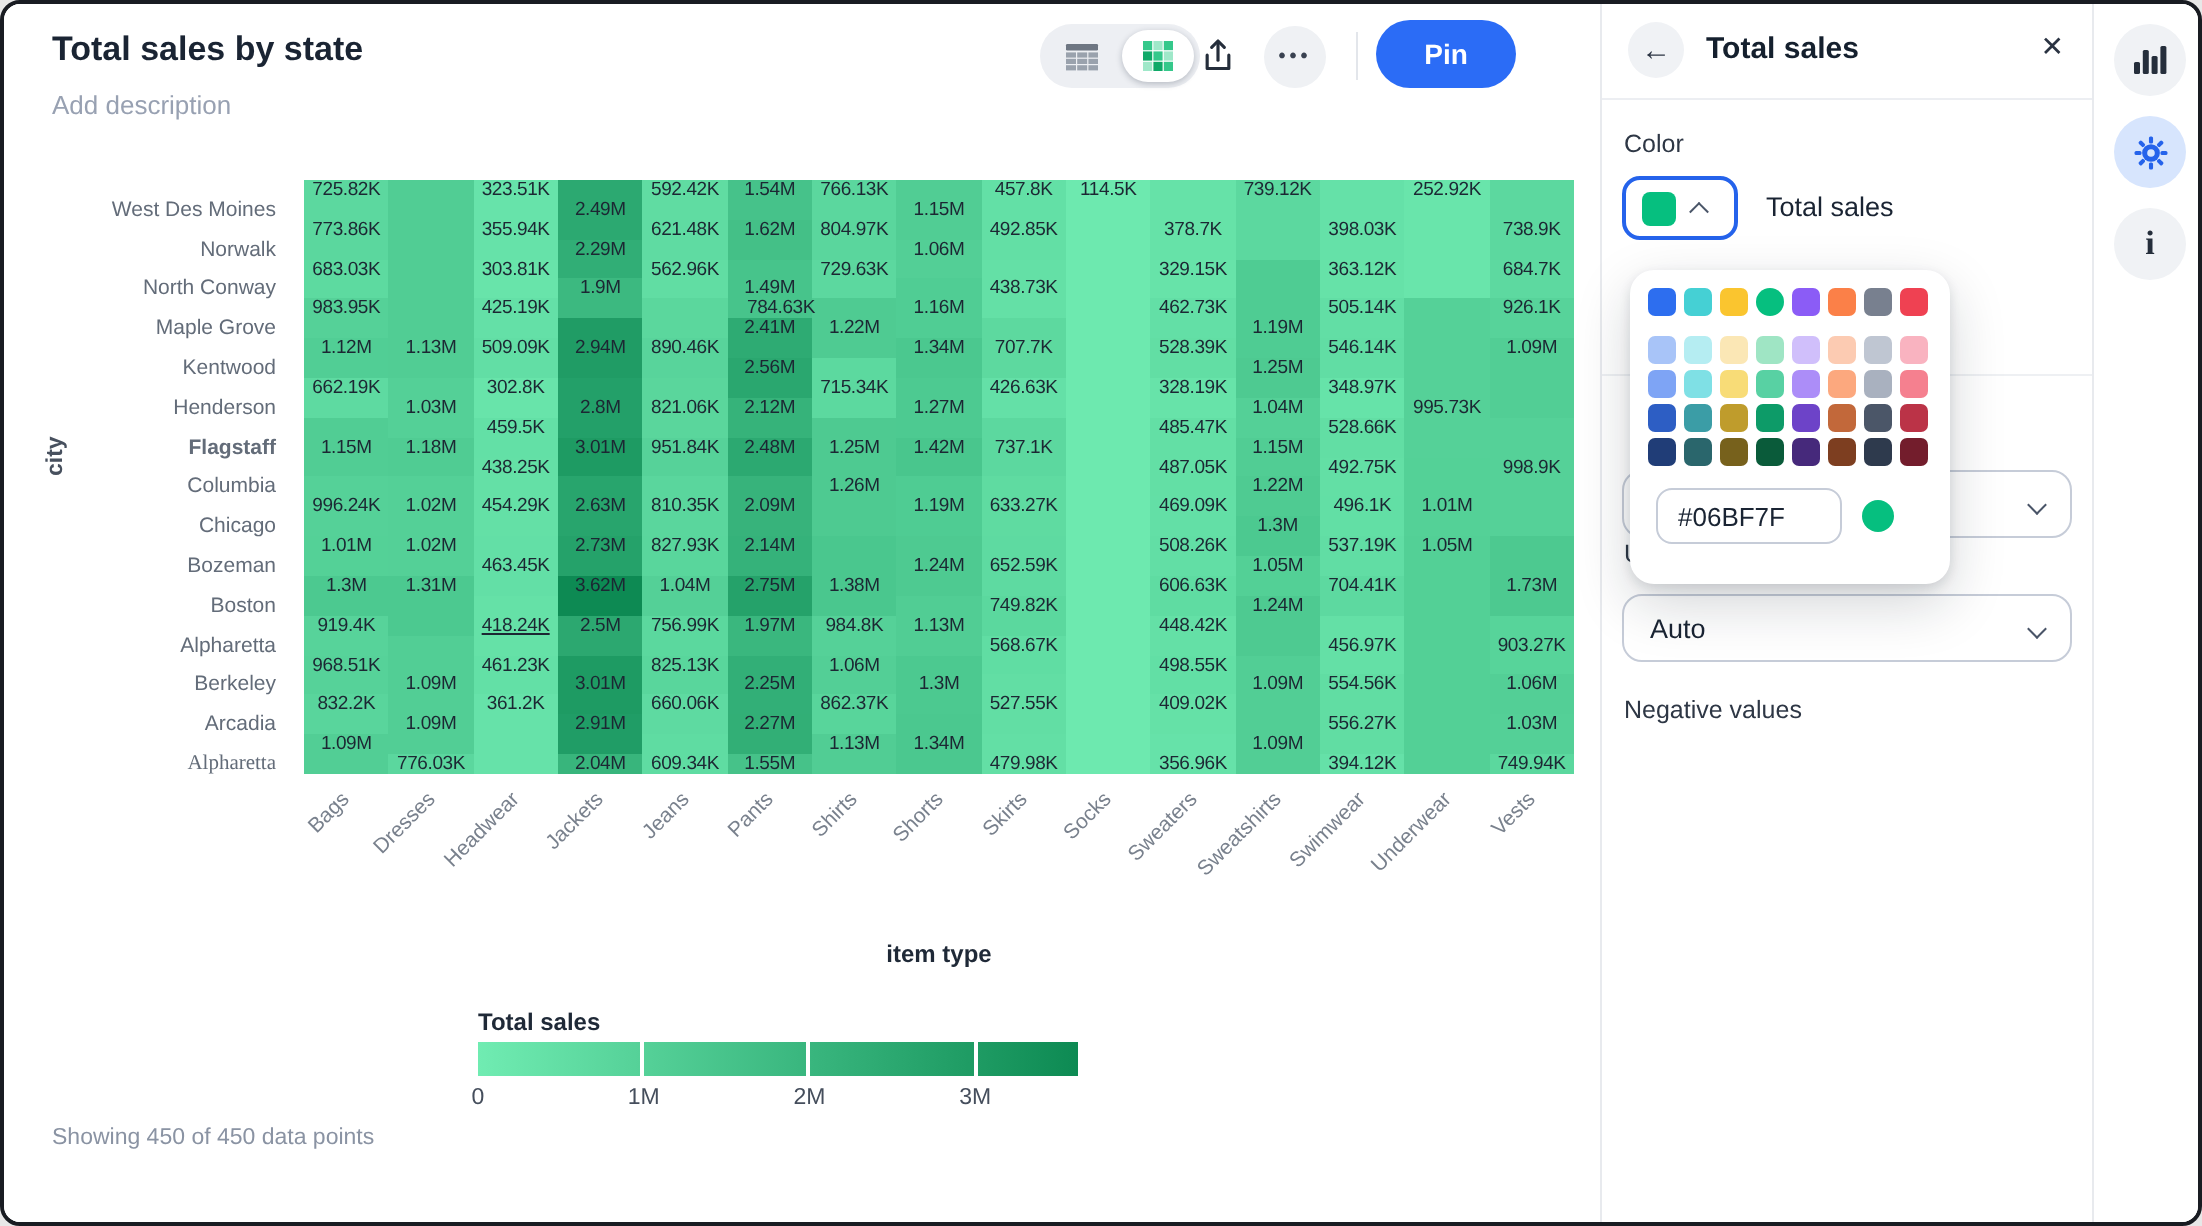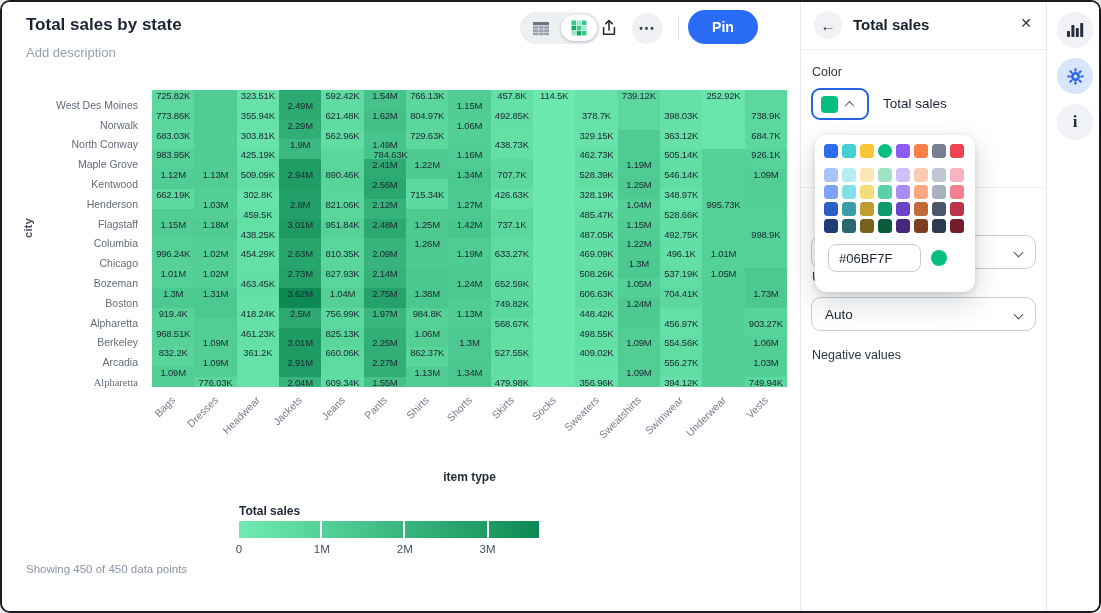--- a/index.html
+++ b/index.html
@@ -143,21 +143,21 @@
     <button class="pin-btn">Pin</button>
 
     <div class="y-axis-title">city</div>
     <div class="ylabels" id="ylabels">
         <div class="ylab" style="top: 14.85px;">West Des Moines</div>
         <div class="ylab" style="top: 34.65px;">Norwalk</div>
         <div class="ylab" style="top: 54.45px;">North Conway</div>
         <div class="ylab" style="top: 74.25px;">Maple Grove</div>
         <div class="ylab" style="top: 94.05px;">Kentwood</div>
         <div class="ylab" style="top: 113.85px;">Henderson</div>
-        <div class="ylab" style="top: 133.65px;">Flagstaff</div>
+        <div class="ylab" style="top: 133.65px; font-weight: bold;">Flagstaff</div>
         <div class="ylab" style="top: 153.45px;">Columbia</div>
         <div class="ylab" style="top: 173.25px;">Chicago</div>
         <div class="ylab" style="top: 193.05px;">Bozeman</div>
         <div class="ylab" style="top: 212.85px;">Boston</div>
         <div class="ylab" style="top: 232.65px;">Alpharetta</div>
         <div class="ylab" style="top: 252.45px;">Berkeley</div>
         <div class="ylab" style="top: 272.25px;">Arcadia</div>
         <div class="ylab" style="top: 292.05px; font-family: Liberation Serif, serif;">Alpharetta</div>
       </div>
 
@@ -728,21 +728,21 @@
         <div class="cell-label" style="left: 23.3333%; top: 68.3333%;">3.62M</div>
         <div class="cell-label" style="left: 30%; top: 68.3333%;">1.04M</div>
         <div class="cell-label" style="left: 36.6667%; top: 68.3333%;">2.75M</div>
         <div class="cell-label" style="left: 43.3333%; top: 68.3333%;">1.38M</div>
         <div class="cell-label" style="left: 70%; top: 68.3333%;">606.63K</div>
         <div class="cell-label" style="left: 83.3333%; top: 68.3333%;">704.41K</div>
         <div class="cell-label" style="left: 96.6667%; top: 68.3333%;">1.73M</div>
         <div class="cell-label" style="left: 56.6667%; top: 71.6667%;">749.82K</div>
         <div class="cell-label" style="left: 76.6667%; top: 71.6667%;">1.24M</div>
         <div class="cell-label" style="left: 3.33333%; top: 75%;">919.4K</div>
-        <div class="cell-label" style="left: 16.6667%; top: 75%;">418.24K</div>
+        <div class="cell-label" style="left: 16.6667%; top: 75%; text-decoration: underline;">418.24K</div>
         <div class="cell-label" style="left: 23.3333%; top: 75%;">2.5M</div>
         <div class="cell-label" style="left: 30%; top: 75%;">756.99K</div>
         <div class="cell-label" style="left: 36.6667%; top: 75%;">1.97M</div>
         <div class="cell-label" style="left: 43.3333%; top: 75%;">984.8K</div>
         <div class="cell-label" style="left: 50%; top: 75%;">1.13M</div>
         <div class="cell-label" style="left: 70%; top: 75%;">448.42K</div>
         <div class="cell-label" style="left: 56.6667%; top: 78.3333%;">568.67K</div>
         <div class="cell-label" style="left: 83.3333%; top: 78.3333%;">456.97K</div>
         <div class="cell-label" style="left: 96.6667%; top: 78.3333%;">903.27K</div>
         <div class="cell-label" style="left: 3.33333%; top: 81.6667%;">968.51K</div>

